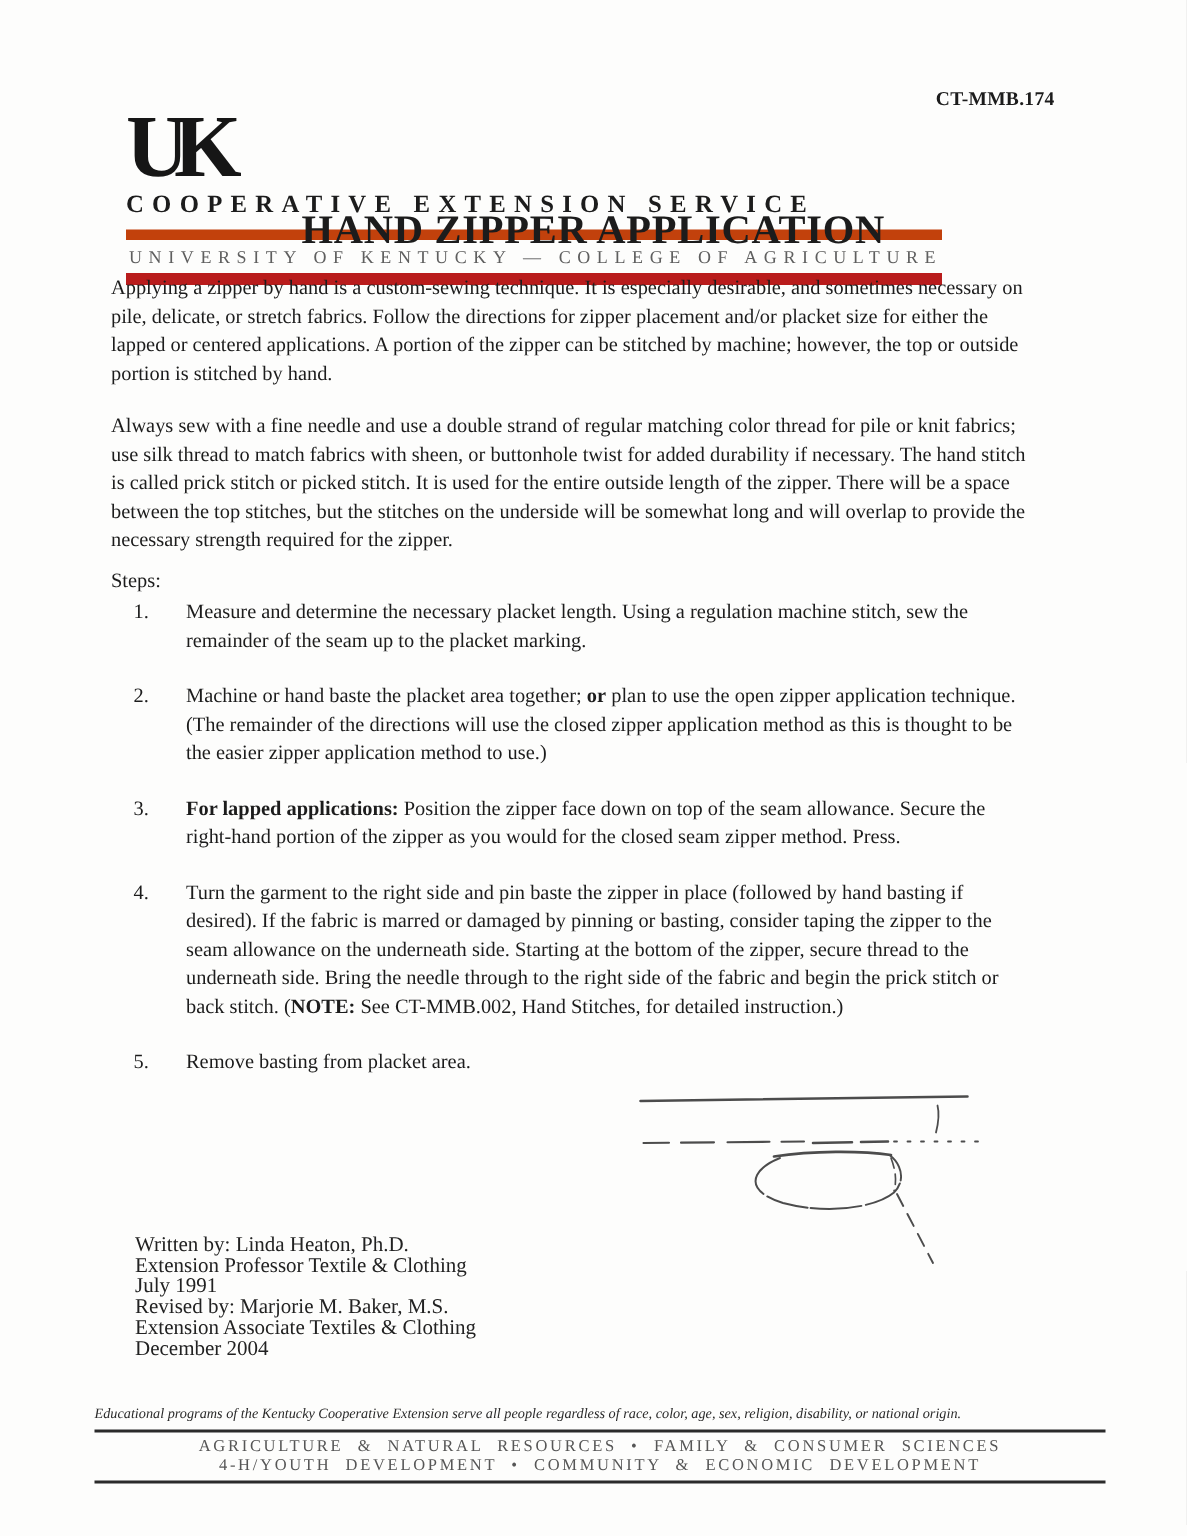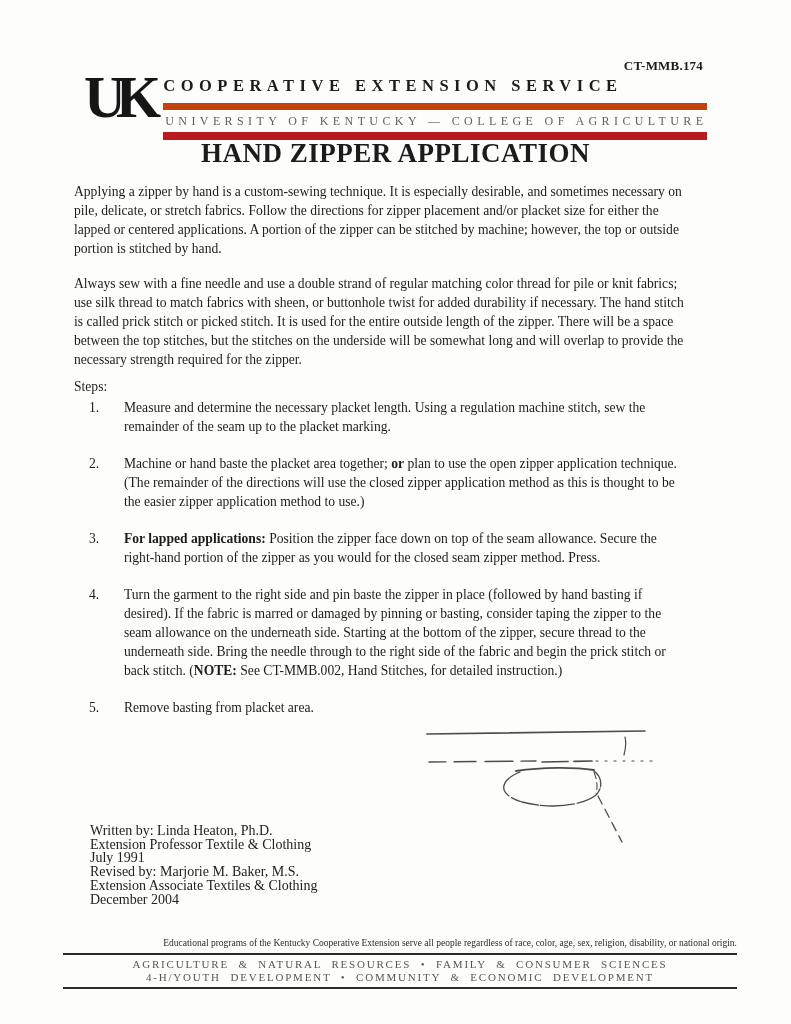--- a/index.html
+++ b/index.html
@@ -26,20 +26,21 @@
     font-weight: bold;
     letter-spacing: 0.2px;
   }
   .masthead {
     position: absolute;
     top: 74px;
     left: 84px;
     width: 620px;
     display: flex;
     align-items: flex-start;
+    flex-direction: column;
   }
   .uk-logo {
     font-size: 58px;
     font-weight: bold;
     line-height: 0.9;
     letter-spacing: -0.17em;
     padding-right: 12px;
     margin-top: -2px;
     transform: scaleY(1.02);
     color: #161616;
@@ -123,22 +124,23 @@
   }
 
   
   .footer {
     position: absolute;
     top: 938px;
     left: 63px;
     width: 674px;
   }
   .disclaimer {
-    text-align: right;
+    text-align: left;
     font-size: 9.5px;
+    font-style: italic;
     color: #2a2a2a;
     margin-bottom: 5px;
   }
   .footer-band {
     border-top: 2.5px solid #2b2b2b;
     border-bottom: 2.5px solid #2b2b2b;
     padding: 3px 0 4px 0;
   }
   .footer-band div {
     text-align: center;

